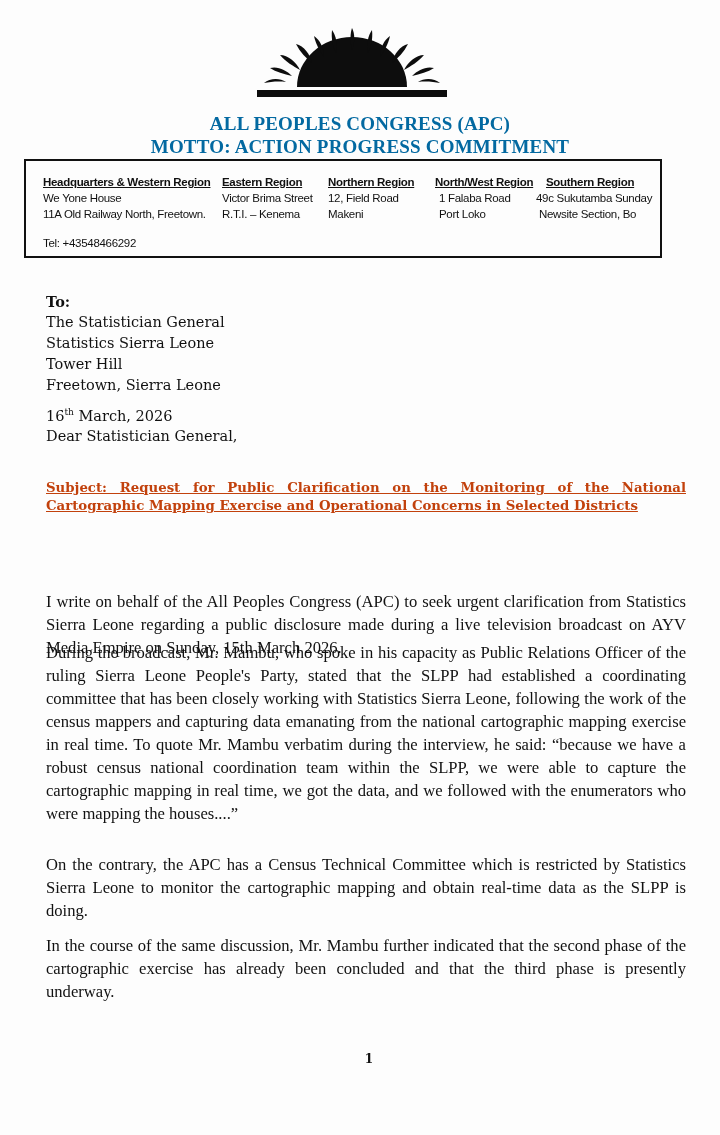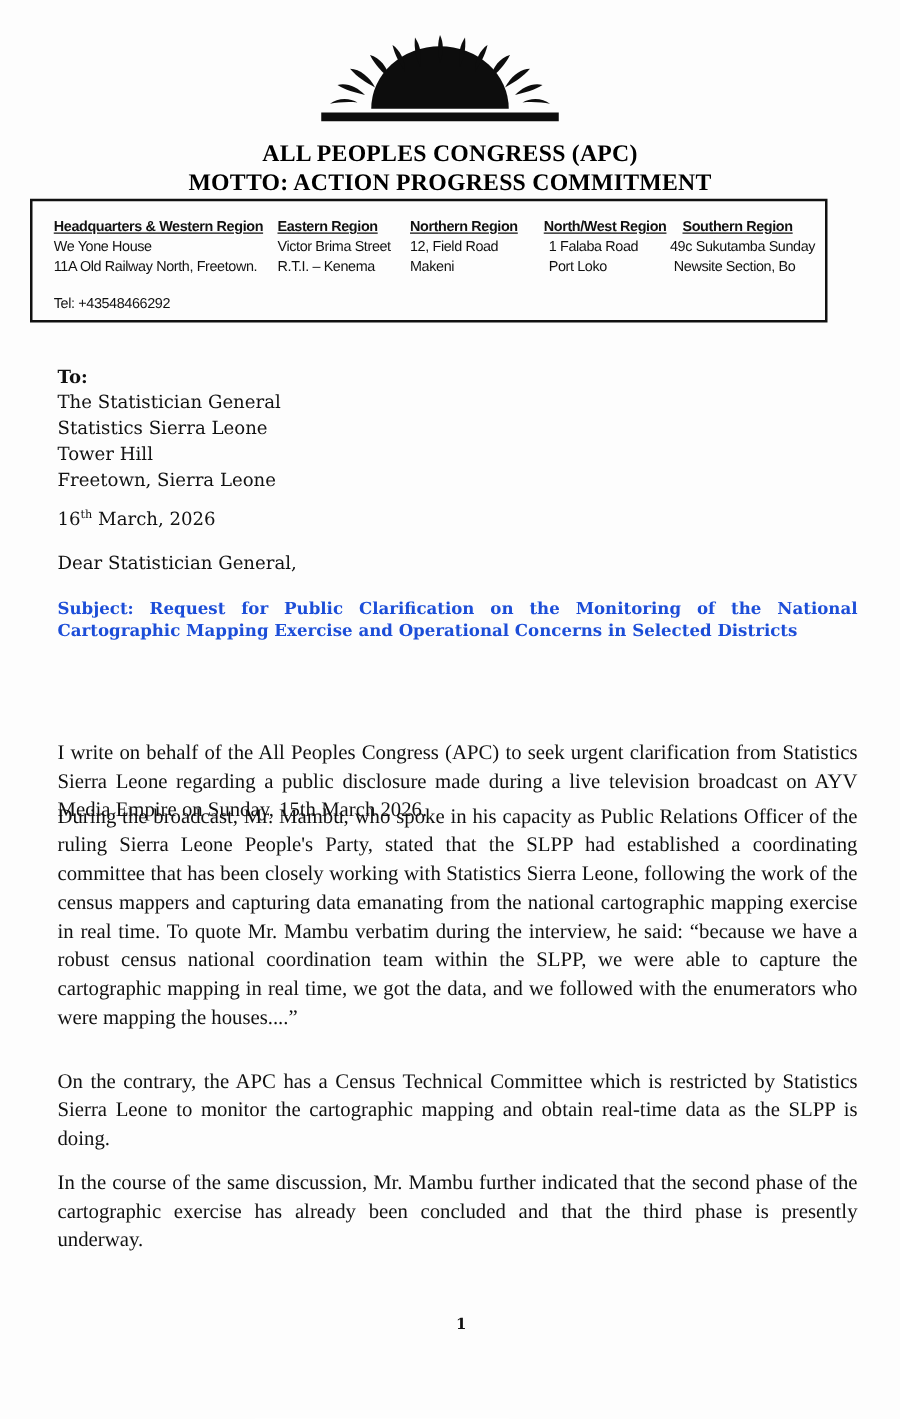--- a/index.html
+++ b/index.html
@@ -32,21 +32,21 @@
     
     .org-title {
       position: absolute;
       left: 0;
       width: 720px;
       text-align: center;
       font-family: "Liberation Serif", serif;
       font-weight: bold;
       font-size: 19px;
       letter-spacing: 0.2px;
-      color: #000000;
+      color: #0369a1;
       margin: 0;
     }
     .org-title.name { top: 113px; }
     .org-title.motto { top: 136px; font-size: 19px; }
     
     .address-box {
       position: absolute;
       left: 24px;
       top: 159px;
       width: 638px;
@@ -86,33 +86,34 @@
       font-family: "DejaVu Serif", serif;
       font-size: 14.5px;
       line-height: 21px;
       color: #111;
     }
     .recipient { top: 291px; }
     .recipient .to-label { font-weight: bold; display: block; }
     .recipient .line { display: block; }
     .date { top: 402px; }
     .date sup { font-size: 9px; vertical-align: 6px; }
-    .salutation { top: 441px; }
+    .salutation { top: 426px; }
     .subject {
       position: absolute;
       left: 46px;
       top: 479px;
       width: 640px;
       font-family: "DejaVu Serif", serif;
       font-weight: bold;
       font-size: 13.3px;
       line-height: 18px;
+      text-decoration: underline;
       text-align: justify;
       text-align-last: left;
-      color: #1d4ed8;
+      color: #c2410c;
     }
     .para {
       position: absolute;
       left: 46px;
       width: 640px;
       font-family: "Liberation Serif", serif;
       font-size: 16.6px;
       line-height: 23px;
       text-align: justify;
       color: #111;

